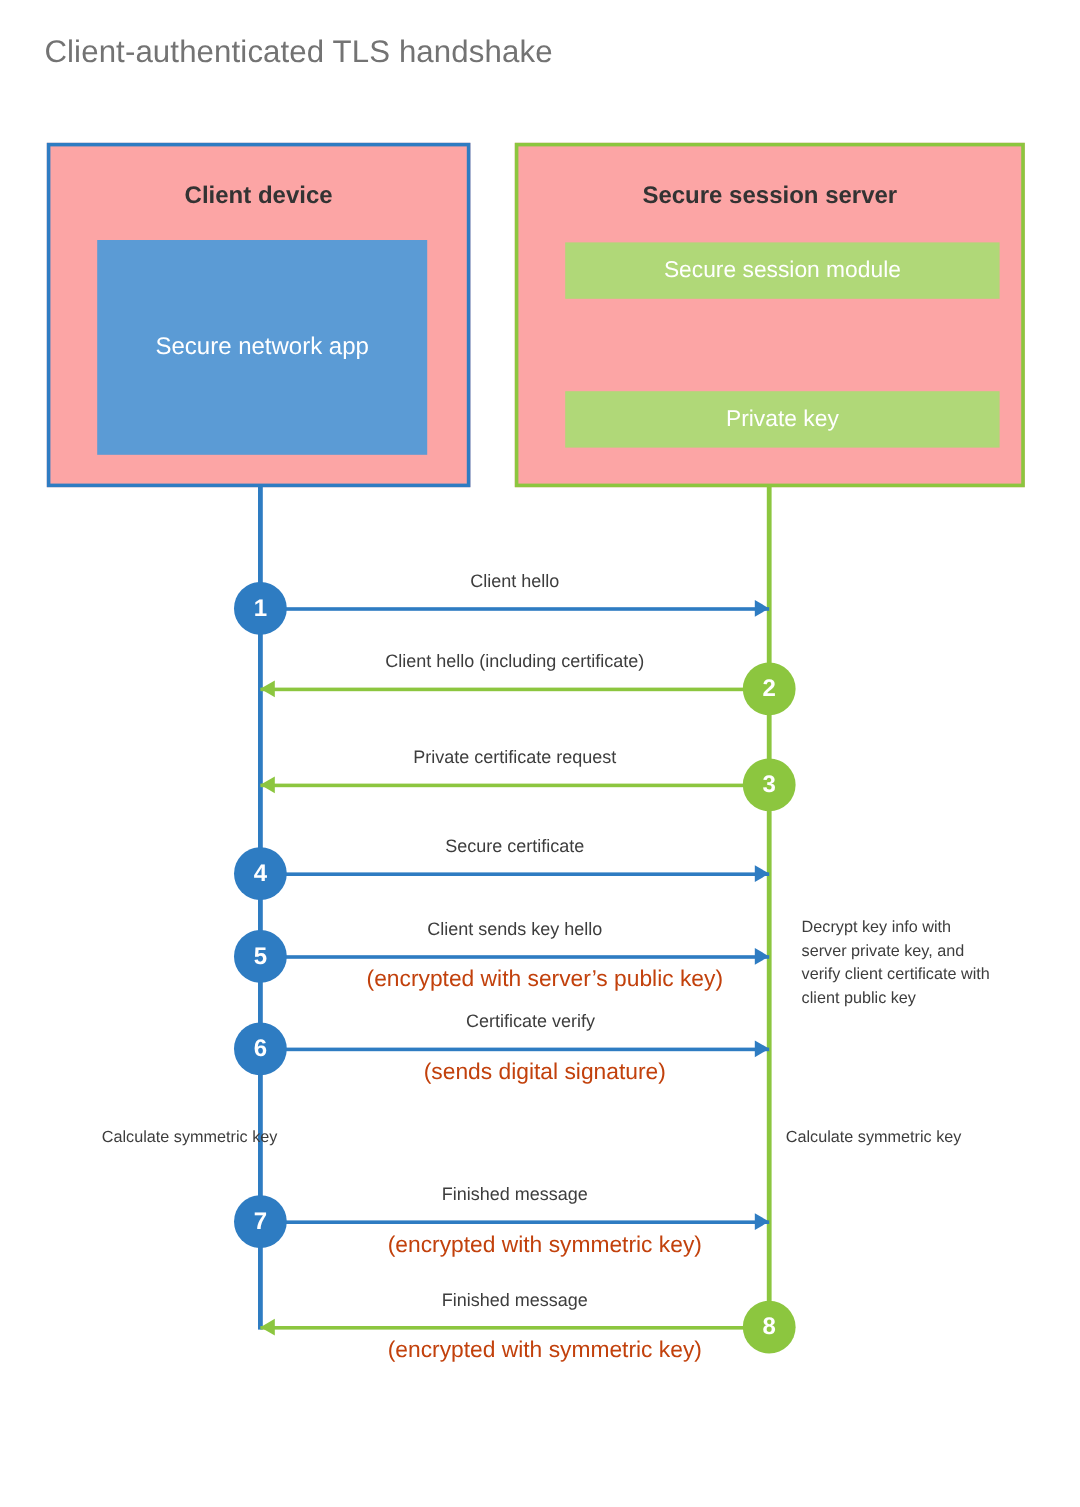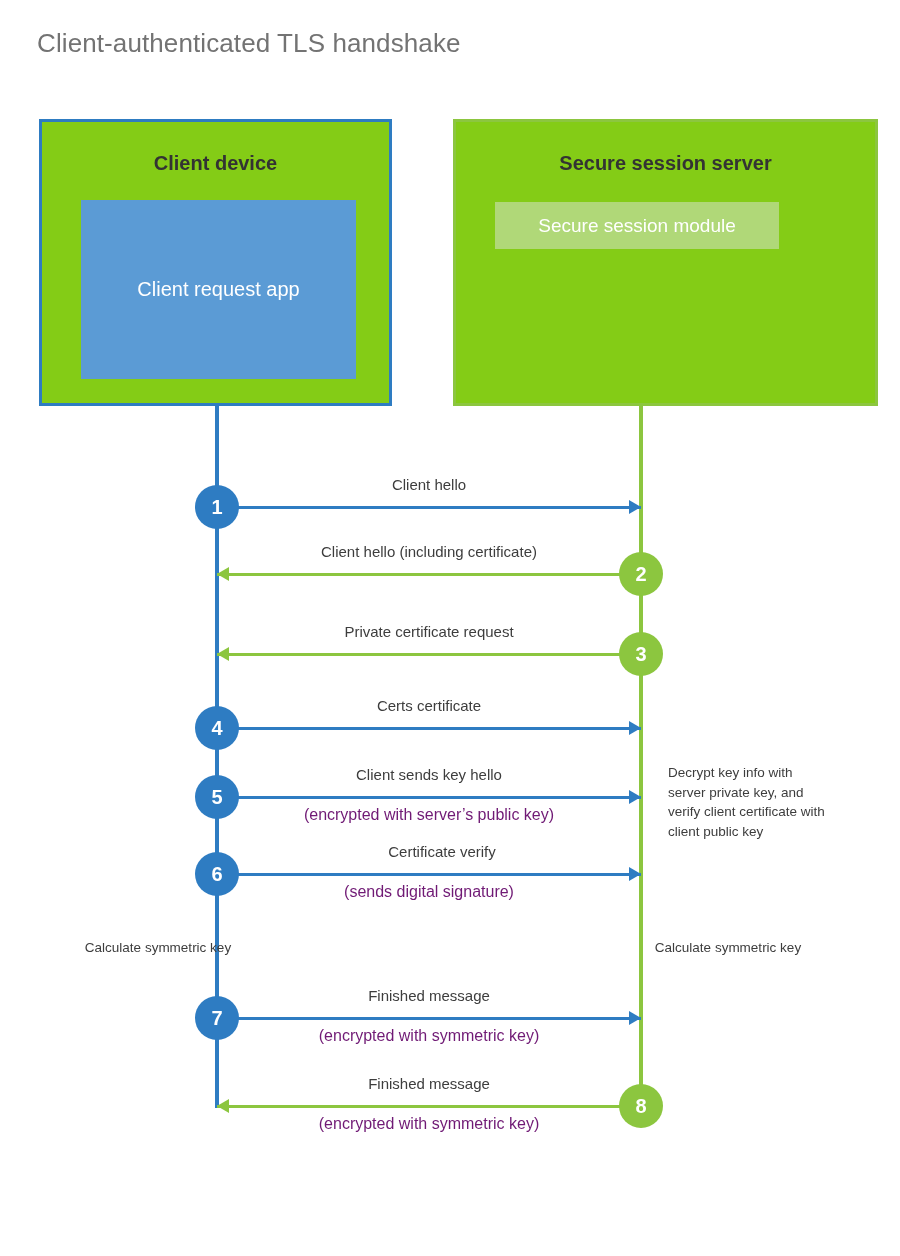--- a/index.html
+++ b/index.html
@@ -24,31 +24,31 @@
     font-weight: 400;
     color: #737373;
     letter-spacing: 0.1px;
     white-space: nowrap;
   }
 
   
   .participant-box {
     position: absolute;
     box-sizing: border-box;
-    background: #84cc16;
+    background: #fca5a5;
   }
   #client-box {
     left: 39px;
     top: 119px;
     width: 353px;
     height: 287px;
     border: 3px solid #2e7cc2;
   }
   #server-box {
-    left: 453px;
+    left: 429px;
     top: 119px;
     width: 425px;
     height: 287px;
     border: 3px solid #8cc63f;
   }
   .participant-title {
     text-align: center;
     font-size: 20px;
     font-weight: bold;
     color: #333333;
@@ -67,21 +67,21 @@
     display: flex;
     align-items: center;
     justify-content: center;
     text-align: center;
     line-height: 1.35;
   }
 
   .server-module {
     position: absolute;
     left: 39px;
-    width: 284px;
+    width: 362px;
     height: 47px;
     background: #b0d878;
     color: #ffffff;
     font-size: 19px;
     display: flex;
     align-items: center;
     justify-content: center;
     text-align: center;
   }
   #server-module-0 { top: 80px; }
@@ -127,25 +127,26 @@
   .msg-label {
     position: absolute;
     font-size: 15px;
     color: #3d3d3d;
     text-align: center;
     white-space: nowrap;
     transform: translateX(-50%);
   }
   .msg-sublabel {
     position: absolute;
-    font-size: 16px;
-    color: #701a75;
+    font-size: 19px;
+    color: #c2410c;
     text-align: center;
     white-space: nowrap;
     transform: translateX(-50%);
+    margin-left: 25px;
   }
 
   
   .step-badge {
     position: absolute;
     width: 44px;
     height: 44px;
     border-radius: 50%;
     color: #ffffff;
     font-size: 20px;
@@ -167,47 +168,48 @@
   }
   .side-note.centered { text-align: center; }
 </style>
 </head>
 <body>
 
 <div id="diagram-title">Client-authenticated TLS handshake</div>
 
 <div id="client-box" class="participant-box">
   <div class="participant-title">Client device</div>
-  <div id="client-app-block">Client request app</div>
+  <div id="client-app-block">Secure network app</div>
 </div>
 
 <div id="server-box" class="participant-box">
   <div class="participant-title">Secure session server</div>
   <div id="server-module-0" class="server-module">Secure session module</div>
+  <div id="server-module-2" class="server-module">Private key</div>
 </div>
 
 <div id="client-lifeline" class="lifeline"></div>
 <div id="server-lifeline" class="lifeline"></div>
 
 <div id="messages-layer">
     <div class="msg-line blue" style="left: 217px; top: 506px; width: 424px;"></div>
     <div class="arrowhead right" style="top: 500px; left: 629px;"></div>
     <div class="msg-label" style="left: 429px; top: 476px;">Client hello</div>
     <div class="step-badge blue" style="left: 217px; top: 507px;">1</div>
     <div class="msg-line green" style="left: 217px; top: 573px; width: 424px;"></div>
     <div class="arrowhead left" style="top: 567px; left: 217px;"></div>
     <div class="msg-label" style="left: 429px; top: 543px;">Client hello (including certificate)</div>
     <div class="step-badge green" style="left: 641px; top: 574px;">2</div>
     <div class="msg-line green" style="left: 217px; top: 653px; width: 424px;"></div>
     <div class="arrowhead left" style="top: 647px; left: 217px;"></div>
     <div class="msg-label" style="left: 429px; top: 623px;">Private certificate request</div>
     <div class="step-badge green" style="left: 641px; top: 654px;">3</div>
     <div class="msg-line blue" style="left: 217px; top: 727px; width: 424px;"></div>
     <div class="arrowhead right" style="top: 721px; left: 629px;"></div>
-    <div class="msg-label" style="left: 429px; top: 697px;">Certs certificate</div>
+    <div class="msg-label" style="left: 429px; top: 697px;">Secure certificate</div>
     <div class="step-badge blue" style="left: 217px; top: 728px;">4</div>
     <div class="msg-line blue" style="left: 217px; top: 796px; width: 424px;"></div>
     <div class="arrowhead right" style="top: 790px; left: 629px;"></div>
     <div class="msg-label" style="left: 429px; top: 766px;">Client sends key hello</div>
     <div class="msg-sublabel" style="left: 429px; top: 806px;">(encrypted with server’s public key)</div>
     <div class="step-badge blue" style="left: 217px; top: 797px;">5</div>
     <div class="msg-line blue" style="left: 217px; top: 873px; width: 424px;"></div>
     <div class="arrowhead right" style="top: 867px; left: 629px;"></div>
     <div class="msg-label" style="left: 442px; top: 843px;">Certificate verify</div>
     <div class="msg-sublabel" style="left: 429px; top: 883px;">(sends digital signature)</div>

